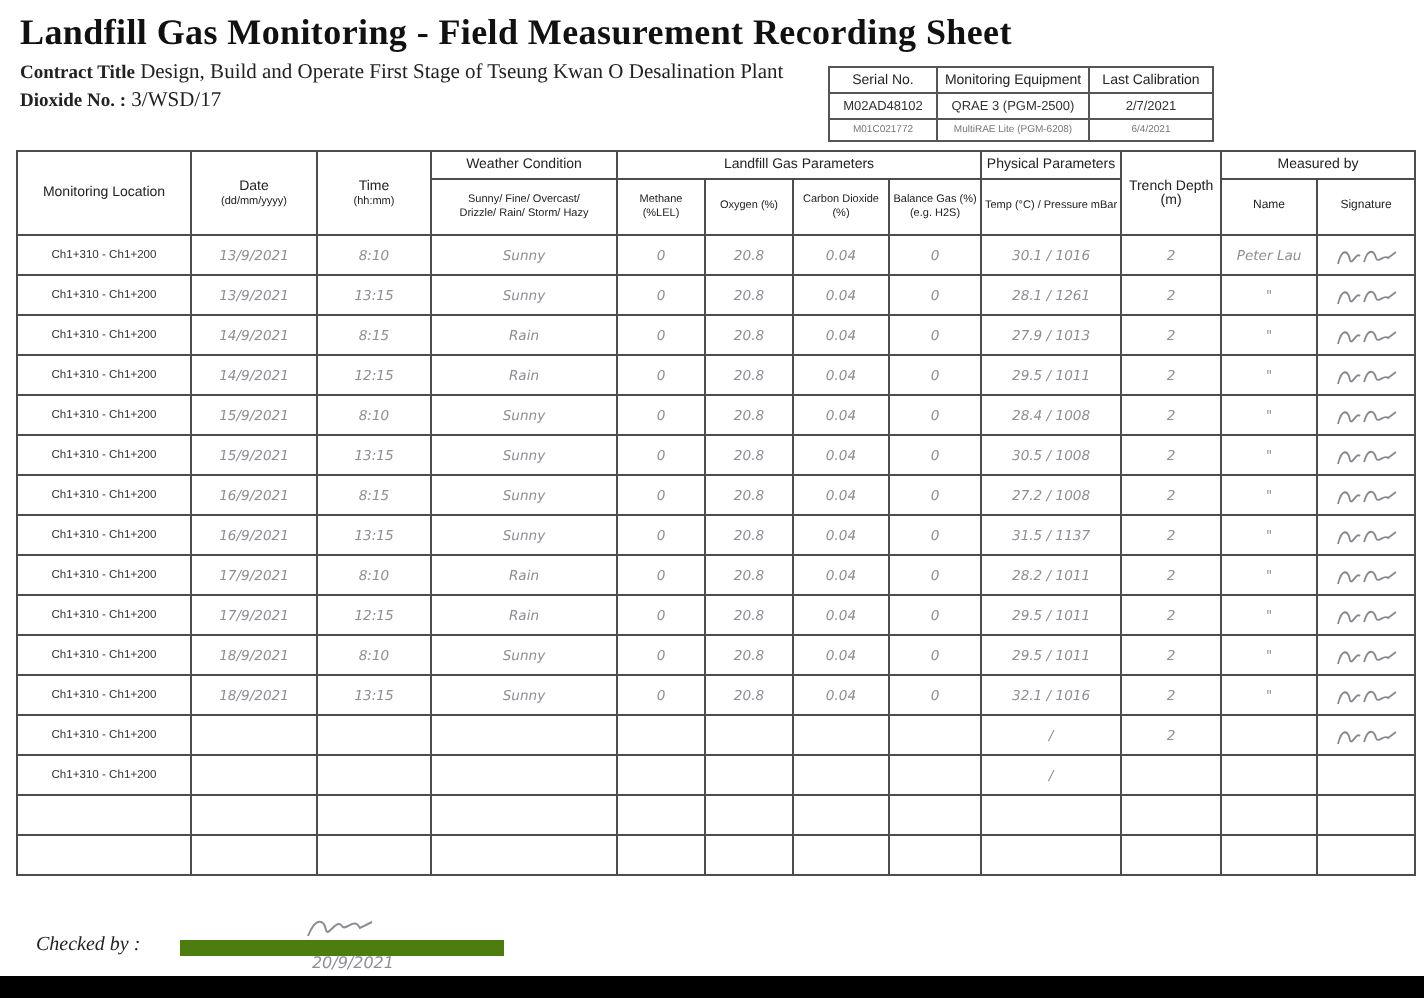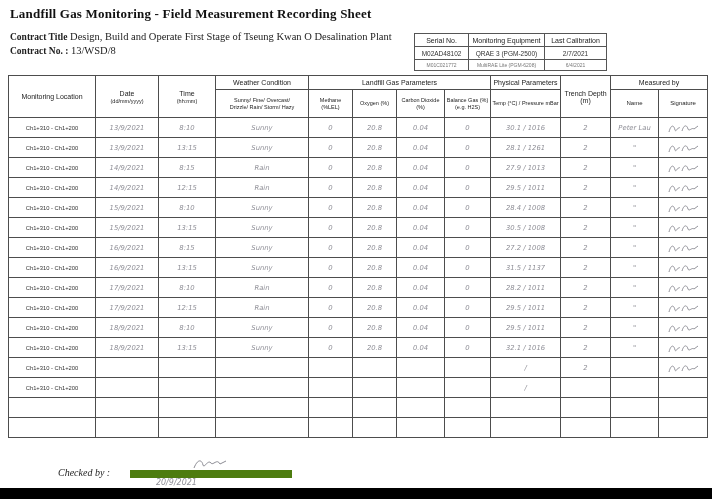--- a/index.html
+++ b/index.html
@@ -2,21 +2,21 @@
 <html><head>
 <meta charset="utf-8">
 <style>
   html,body{margin:0;padding:0;}
   body{
     width:712px;height:499px;overflow:hidden;position:relative;
     background:#ffffff;font-family:"Liberation Serif",serif;color:#1a1a1a;
   }
   .page-title{
     position:absolute;left:10px;top:6px;margin:0;
-    font-size:13px;font-weight:bold;letter-spacing:.2px;color:#111;
+    font-size:18px;font-weight:bold;letter-spacing:.2px;color:#111;
   }
   .contract-line{position:absolute;left:10px;font-size:10.5px;color:#222;white-space:nowrap;}
   .contract-line .lbl{font-weight:bold;font-size:9.5px;text-align:right;}
   .cl1{top:31px;} .cl2{top:45px;}
 
   
   table{border-collapse:collapse;}
   .equip{
     position:absolute;left:414px;top:33px;width:192px;table-layout:fixed;
     font-family:"Liberation Sans",sans-serif;
@@ -43,21 +43,21 @@
     font-family:"Liberation Sans",sans-serif;
   }
   .hw{
     font-family:"DejaVu Sans",sans-serif;font-style:italic;
     font-size:6.8px;color:#8e8e96;white-space:nowrap;
   }
   td.sig svg{display:block;margin:1px auto 0 auto;}
 
   
   .f-row{position:absolute;font-size:10px;font-style:italic;color:#222;white-space:nowrap;}
-  .f1{left:18px;top:456px;margin-left:40px;}
+  .f1{left:18px;top:456px;}
   .f2{left:30px;top:476px;}
   .f-line{
     display:inline-block;vertical-align:bottom;border-bottom:8px solid #4d7c0f;
     text-align:center;height:14px;
   }
   .f1 .f-line{width:162px;margin-left:20px;}
   .f2 .f-line{width:150px;margin-left:52px;}
   .f-line .hw{font-size:8px;}
   .bottom-bar{position:absolute;left:0;bottom:0;width:712px;height:11px;background:#000;}
 </style>
@@ -66,22 +66,22 @@
 
 <div>
 
   <h1 class="page-title">Landfill Gas Monitoring - Field Measurement Recording Sheet</h1>
 
   <div class="contract-line cl1">
     <span class="lbl">Contract Title</span>
     <span>Design, Build and Operate First Stage of Tseung Kwan O Desalination Plant</span>
   </div>
   <div class="contract-line cl2">
-    <span class="lbl">Contract No. :</span>
-    <span>13/WSD/8</span>
+    <span class="lbl">Dioxide No. :</span>
+    <span>3/WSD/17</span>
   </div>
 
   <table class="equip">
     <colgroup>
         <col style="width:54px">
         <col style="width:76px">
         <col style="width:62px">
       </colgroup>
     <tbody>
         <tr>

